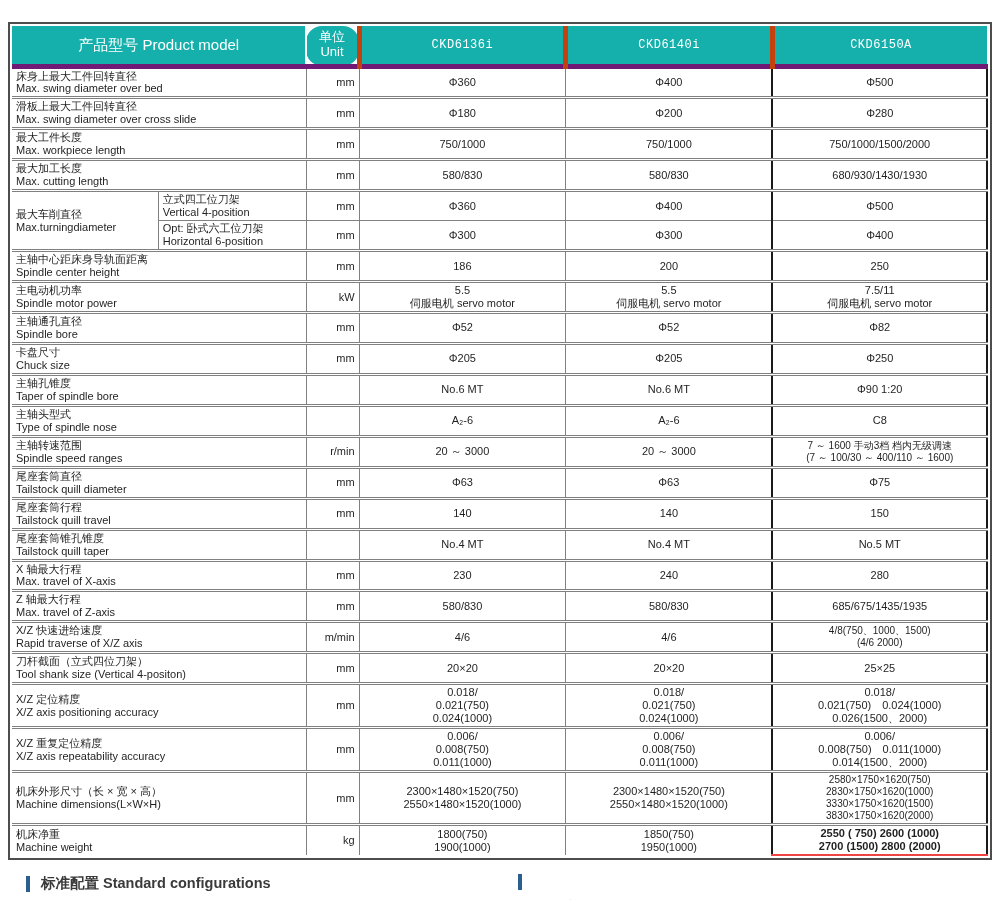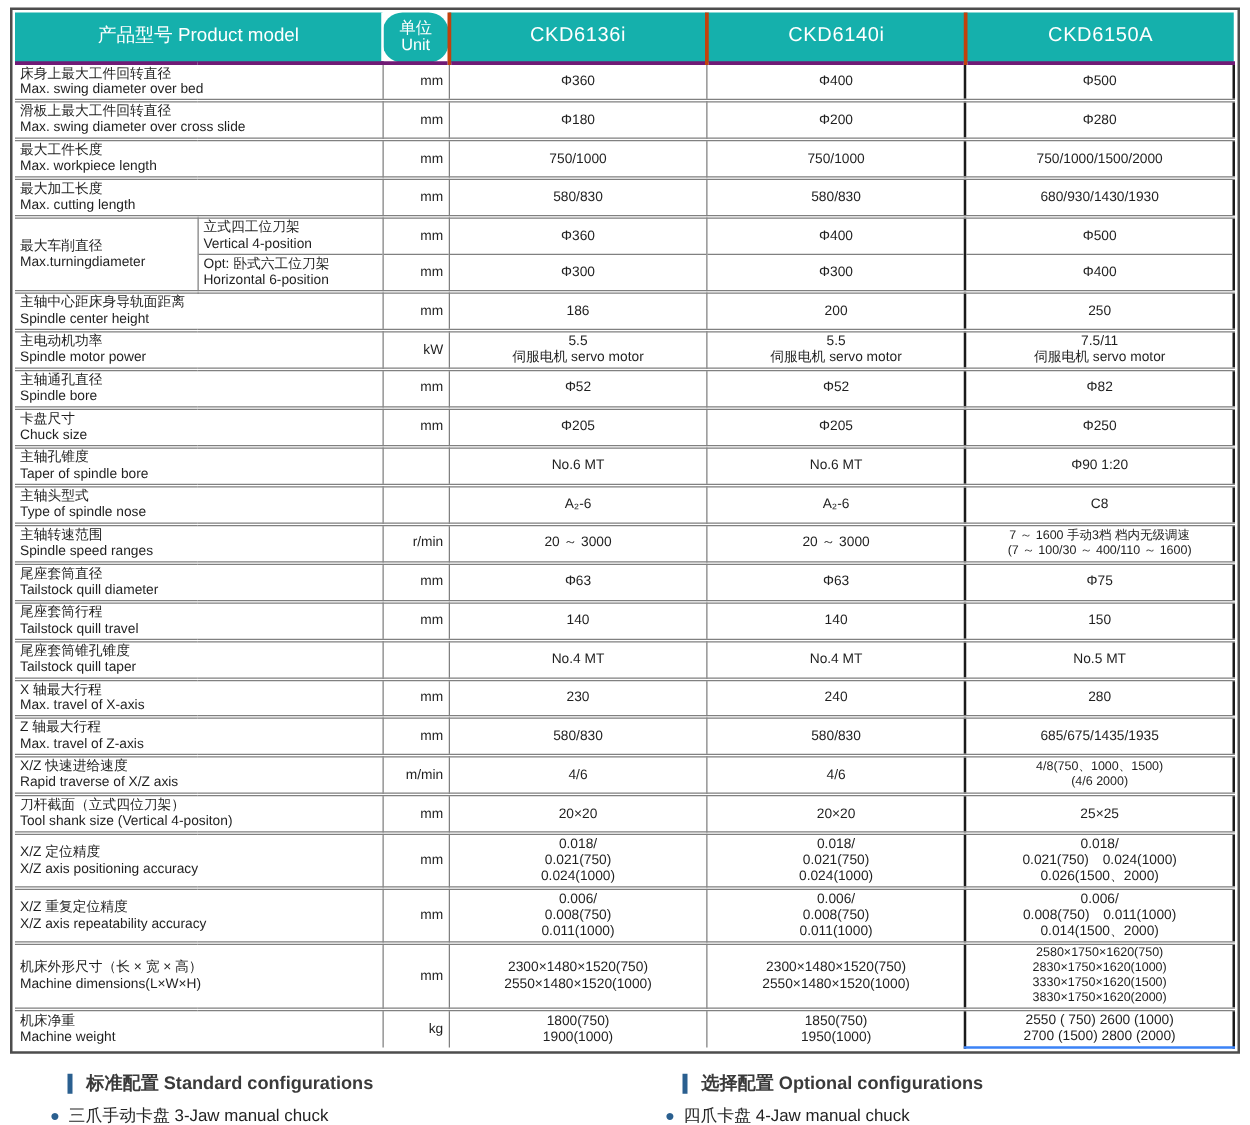--- a/index.html
+++ b/index.html
@@ -1,52 +1,52 @@
 <!DOCTYPE html>
 <html><head>
 <meta charset="utf-8">
 <style>
   html,body{margin:0;padding:0;background:#ffffff;color:#1f1f1f;
     font-family:"Liberation Sans","DejaVu Sans",sans-serif;}
-  .page{width:1000px;height:900px;box-sizing:border-box;padding:6px 8px;background:#fff;}
+  .page{width:1000px;height:900px;box-sizing:border-box;padding:22px 8px;background:#fff;}
 
   
   .table-frame{border:2px solid #4d4d4d;padding:2px;box-sizing:border-box;}
   table.spec{width:100%;border-collapse:collapse;table-layout:fixed;}
   table.spec th,table.spec td{
     white-space:pre-line;vertical-align:middle;padding:1px 4px;
     font-size:11px;line-height:1.18;font-weight:normal;box-sizing:border-box;
   }
 
   
   thead th{background:#15b0ac;color:#fff;height:40px;text-align:center;}
   thead th.hlbl{font-size:15px;}
   thead th.hunit{font-size:13px;line-height:1.1;border-left:2px solid #fff;border-radius:16px;}
-  thead th.hmodel{font-size:16px;letter-spacing:.5px;border-left:3px solid #c2410c;}
+  thead th.hmodel{font-size:12px;letter-spacing:.5px;border-left:5px solid #c2410c;font-family:Liberation Mono, monospace;}
 
   
   tbody tr{border-top:3px double #808080;}
-  tbody tr:first-child{border-top:3px solid #701a75;}
+  tbody tr:first-child{border-top:5px solid #701a75;}
   tbody tr.sub2{border-top:1px solid #808080;margin-top:47px;}
   td.unit,td.sublbl,td.val{border-left:1px solid #808080;}
 
   th.lbl{text-align:left;padding-left:7px;}
   td.sublbl{text-align:left;}
   td.unit{text-align:right;font-size:11.5px;}
   td.val{text-align:center;font-size:11.5px;}
   td.val.small{font-size:10px;line-height:1.2;}
 
   
   td.val.c2{border-left:2px solid #1a1a1a;border-right:2px solid #1a1a1a;}
-  tbody tr:last-child td.val.c2{border-bottom:2px solid #3b82f6;}
+  tbody tr:last-child td.val.c2{border-bottom:2px solid #ef4444;font-weight:bold;}
 
   
   .configs{display:flex;margin-top:14px;}
   .config{width:50%;box-sizing:border-box;padding-left:18px;}
-  .cfg-title{display:flex;align-items:center;font-size:14.5px;font-weight:bold;color:#3a3a3a;margin-bottom:7px;margin-left:28px;}
+  .cfg-title{display:flex;align-items:center;font-size:14.5px;font-weight:bold;color:#3a3a3a;margin-bottom:7px;}
   .cfg-bar{display:inline-block;width:4px;height:16px;background:#2a5f8f;margin-right:11px;}
   ul.cfg-list{list-style:none;margin:0;padding:0 0 0 14px;}
   ul.cfg-list li{display:flex;align-items:baseline;font-size:13.5px;line-height:1.45;color:#222;}
   .dot{color:#2a5f8f;font-size:13px;margin-right:7px;}
 </style>
 </head>
 <body>
 
 <div class="page">
 
@@ -303,21 +303,20 @@
       <ul class="cfg-list">
           <li>
             <span class="dot">●</span>
             <span>三爪手动卡盘 3-Jaw manual chuck</span>
           </li>
         </ul>
     </div>
     <div class="config">
       <div class="cfg-title">
         <span class="cfg-bar"></span>
-        <span>选择配置 Optional configurations</span>
       </div>
       <ul class="cfg-list">
           <li>
             <span class="dot">●</span>
             <span>四爪卡盘 4-Jaw manual chuck</span>
           </li>
         </ul>
     </div>
   </div>
 

